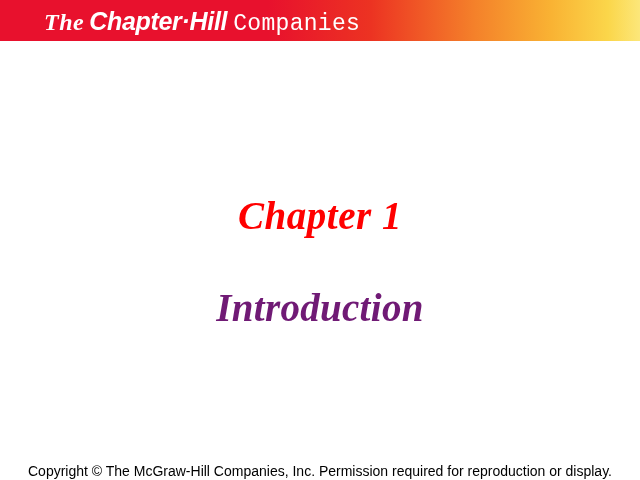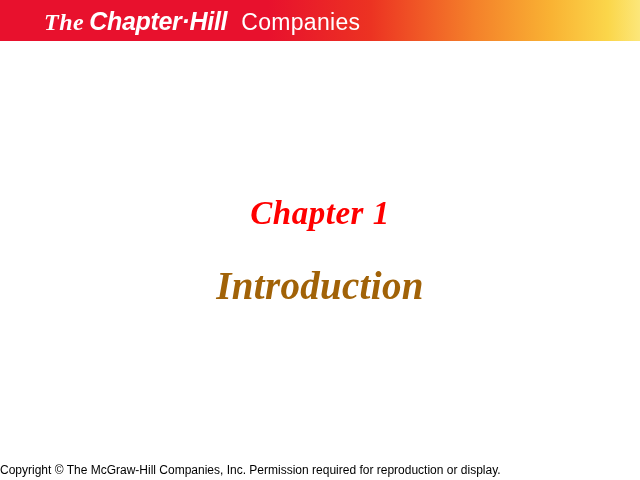--- a/index.html
+++ b/index.html
@@ -52,25 +52,25 @@
   }
   .logo-mcgraw {
     font-family: "Liberation Sans", sans-serif;
     font-style: italic;
     font-weight: bold;
     font-size: 25px;
     letter-spacing: -0.3px;
     margin-left: 5px;
   }
   .logo-companies {
-    font-family: Liberation Sans, sans-serif;
+    font-family: Liberation Mono, monospace;
     font-weight: normal;
     font-size: 23px;
     letter-spacing: 0.3px;
-    margin-left: 14px;
+    margin-left: 6px;
   }
   
   .banner-edge {
     position: absolute;
     left: 0;
     top: 41px;
     width: 640px;
     height: 2px;
     background: #ffffff;
   }
@@ -79,43 +79,43 @@
     position: absolute;
     left: 0;
     top: 196px;
     width: 640px;
     text-align: center;
   }
   .chapter-title {
     font-family: "Liberation Serif", serif;
     font-style: italic;
     font-weight: bold;
-    font-size: 33px;
+    font-size: 39px;
     color: #ff0000;
     line-height: 1.05;
     letter-spacing: 0.5px;
   }
   .chapter-subtitle {
-    margin-top: 32px;
+    margin-top: 48px;
     font-family: "Liberation Serif", serif;
     font-style: italic;
     font-weight: bold;
     font-size: 39px;
-    color: #a16207;
+    color: #701a75;
     letter-spacing: 0.3px;
   }
 
   .footer {
     position: absolute;
     left: 0;
     top: 463px;
     width: 640px;
-    text-align: left;
+    text-align: center;
     font-family: "Liberation Sans", sans-serif;
-    font-size: 12px;
+    font-size: 14px;
     color: #000000;
   }
 </style>
 </head>
 <body>
 
 <div class="slide">
 
   <div class="banner">
     <div class="banner-logo">

